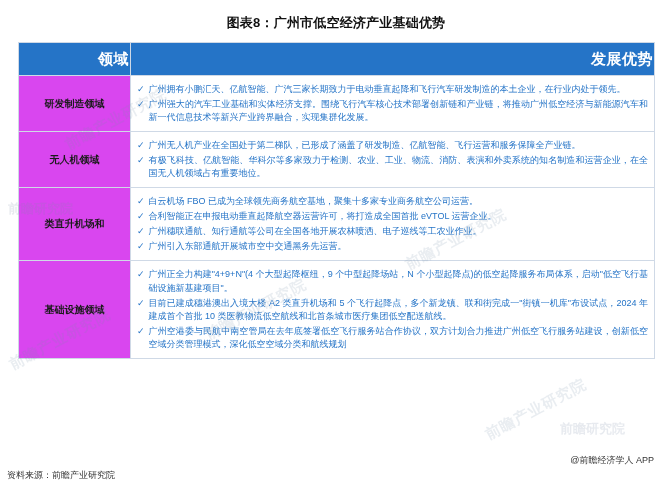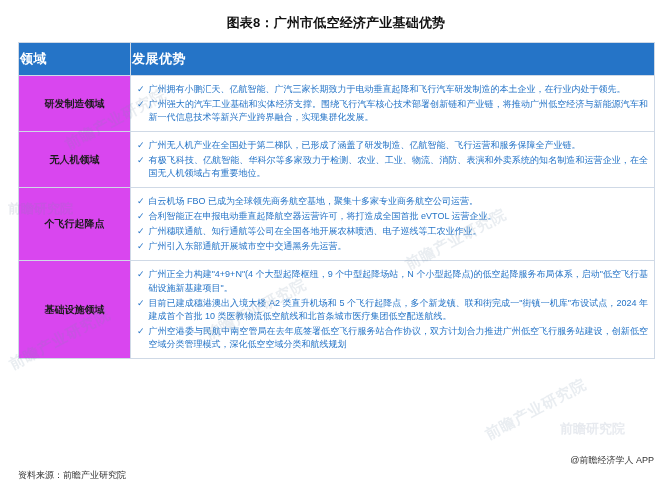--- a/index.html
+++ b/index.html
@@ -36,24 +36,24 @@
     table-layout: fixed;
     font-size: 9px;
   }
   table.matrix th, table.matrix td {
     border: 1px solid #cfd9e6;
     vertical-align: middle;
   }
   thead th {
     background: #2574c7;
     color: #ffffff;
-    font-size: 13px;
+    font-size: 15px;
     font-weight: bold;
     height: 30px;
-    text-align: left;
+    text-align: right;
     letter-spacing: 0.5px;
     border: 1px solid #2574c7;
   }
   .col-domain { width: 112px; }
   .col-adv { width: 524px; }
   td.domain-cell {
     text-align: center;
     font-weight: bold;
     font-size: 10px;
     color: #1a1a1a;
@@ -79,21 +79,21 @@
   }
   .bullet-text {
     color: #2574c7;
     font-size: 9px;
     line-height: 1.45;
     text-align: justify;
     flex: 1 1 auto;
   }
   .footer-note {
     position: absolute;
-    left: 18px;
+    left: 7px;
     bottom: 10px;
     font-size: 9px;
     color: #333333;
   }
   .footer-brand {
     position: absolute;
     right: 18px;
     bottom: 25px;
     font-size: 9px;
     color: #333333;
@@ -163,21 +163,21 @@
             <span class="bullet-text">广州无人机产业在全国处于第二梯队，已形成了涵盖了研发制造、亿航智能、飞行运营和服务保障全产业链。</span>
           </div>
           <div class="bullet-row">
             <span class="bullet-mark">✓</span>
             <span class="bullet-text">有极飞科技、亿航智能、华科尔等多家致力于检测、农业、工业、物流、消防、表演和外卖系统的知名制造和运营企业，在全国无人机领域占有重要地位。</span>
           </div>
         </td>
       </tr>
 
       <tr>
-        <td class="domain-cell">个飞行起降点</td>
+        <td class="domain-cell">类直升机场和</td>
         <td class="adv-cell">
           <div class="bullet-row">
             <span class="bullet-mark">✓</span>
             <span class="bullet-text">白云机场 FBO 已成为全球领先商务航空基地，聚集十多家专业商务航空公司运营。</span>
           </div>
           <div class="bullet-row">
             <span class="bullet-mark">✓</span>
             <span class="bullet-text">合利智能正在申报电动垂直起降航空器运营许可，将打造成全国首批 eVTOL 运营企业。</span>
           </div>
           <div class="bullet-row">

